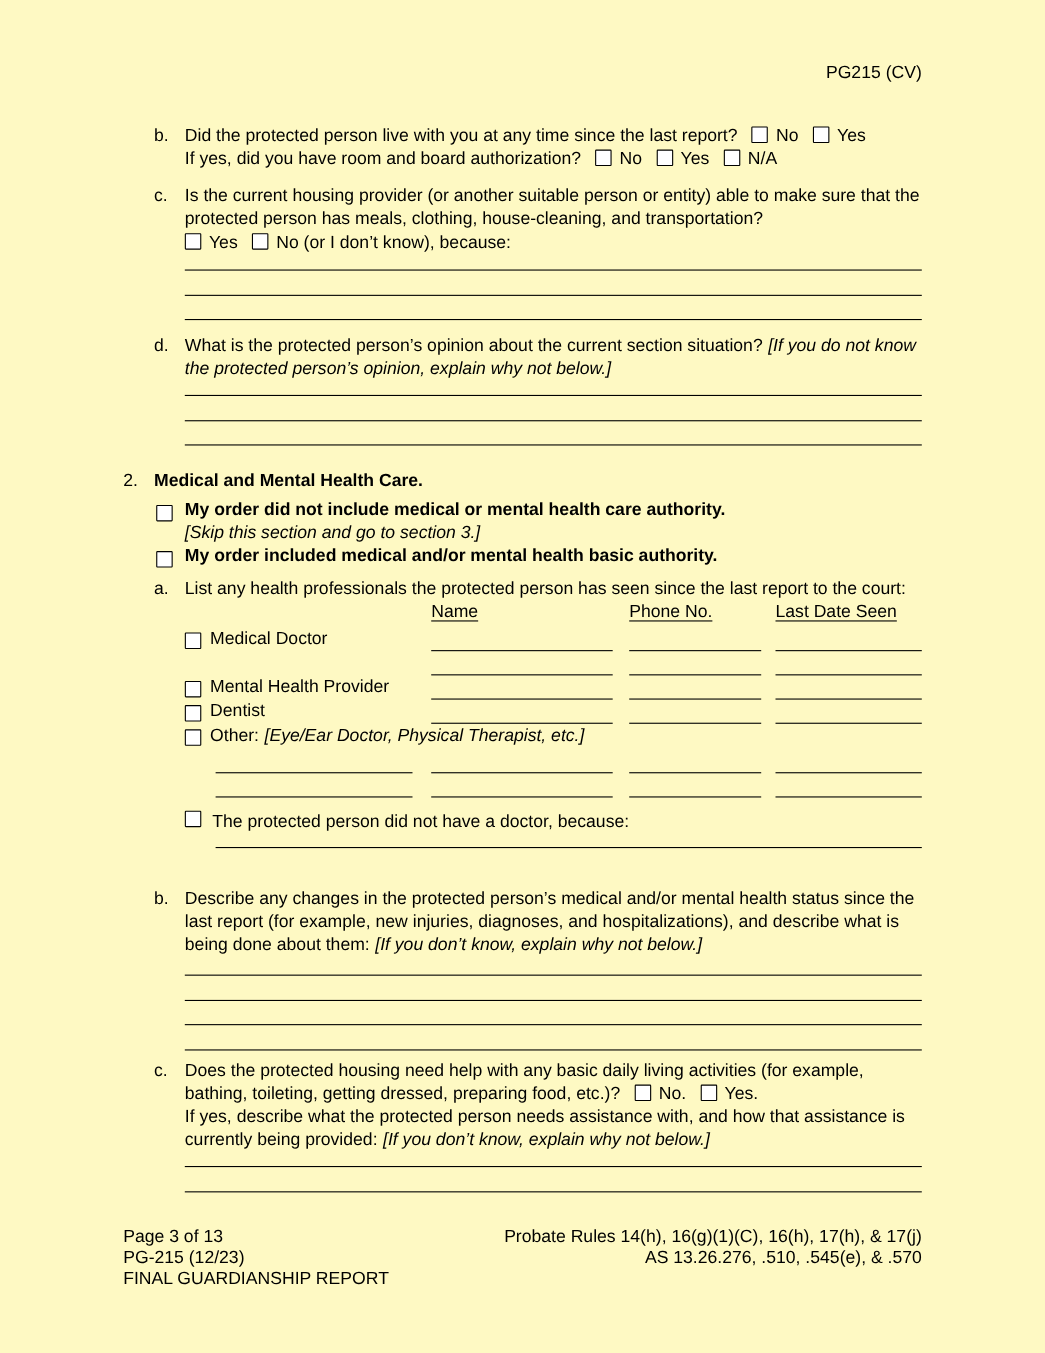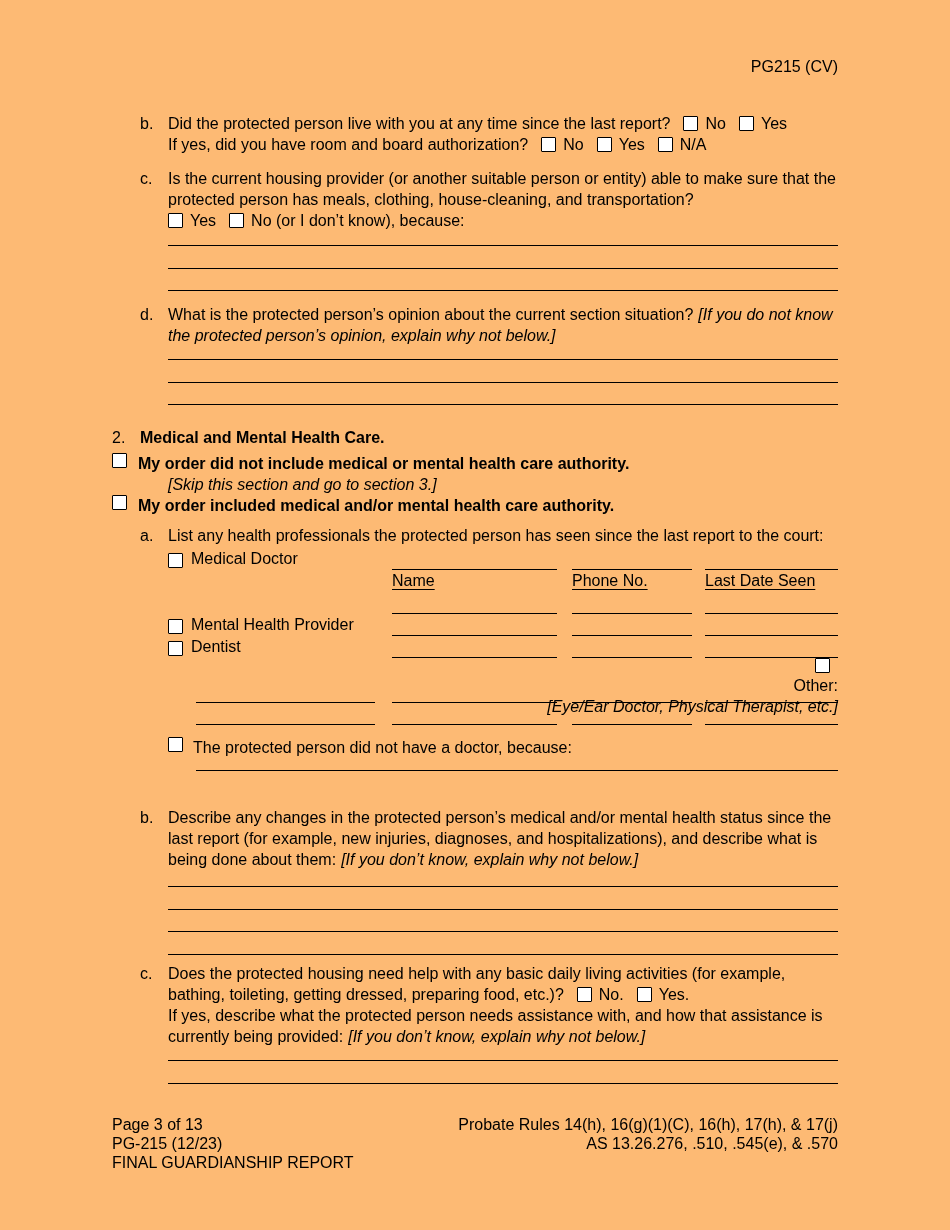--- a/index.html
+++ b/index.html
@@ -2,21 +2,21 @@
 <html><head>
 <meta charset="utf-8">
 <style>
   * { margin:0; padding:0; box-sizing:border-box; }
   html,body { background:#fff; }
   body {
     width:950px; height:1230px;
     font-family:"Liberation Sans","DejaVu Sans",sans-serif;
     font-size:16px; line-height:21px; color:#000;
   }
-  .page { position:relative; width:950px; height:1230px; padding:56px 112px 0 112px; overflow:hidden; background:#fdba74; }
+  .page { position:relative; width:950px; height:1230px; padding:56px 112px 0 112px; overflow:hidden; background:#fef9c3; }
 
   .form-code { text-align:right; line-height:21px; }
 
   .item { display:flex; margin-left:28px; }
   .letter { width:28px; flex-shrink:0; }
   .ibody { flex:1; min-width:0; }
 
   .b { font-weight:bold; }
   .it { font-style:italic; }
   .it.sp { margin-left:5px; }
@@ -31,37 +31,37 @@
 
   .cbrow { height:22px; }
 
   
   .wl { border-bottom:1.4px solid #000; }
   .h13{height:13px} .h14{height:14px} .h17{height:17px} .h22{height:22px} .h23{height:23px}
 
   
   .sec-head { display:flex; margin-top:22px; }
   .sec-num { width:28px; flex-shrink:0; }
-  .opt-row { display:flex; align-items:flex-start; height:21px; }
+  .opt-row { margin-left:30px; display:flex; align-items:flex-end; height:21px; }
   .opt-row .cb { margin-right:11px; flex-shrink:0; }
   .opt-note { margin-left:56px; height:21px; }
 
   
   .trow { display:grid; grid-template-columns:224px 180px 133px 133px; }
   .r22{height:22px} .r23{height:23px} .r24{height:24px}
   .cell { position:relative; min-width:0; }
   .u { text-decoration:underline; text-underline-offset:3px; }
   .ln { height:100%; border-bottom:1.4px solid #000; }
   .ln.name  { margin-right:15px; }
   .ln.phone { margin-right:13px; }
   .ln.date  { margin-right:0; }
   .ln.labelcol { margin-left:28px; margin-right:17px; }
   .label-cell { display:flex; align-items:flex-end; padding-bottom:1px; }
   .label-cell .cb { margin-right:8px; margin-bottom:1px; flex-shrink:0; }
-  .other-row { display:flex; align-items:flex-end; height:22px;flex-direction:column; }
+  .other-row { display:flex; align-items:flex-end; height:22px; }
   .other-row .cb { margin-right:8px; margin-bottom:2px; flex-shrink:0; }
   .nodoc-row { display:flex; align-items:flex-start; height:21px; margin-top:12px; }
   .nodoc-row .cb { margin-right:10px; flex-shrink:0; }
   .nodoc-line { margin-left:28px; }
 
   .mt36{margin-top:36px} .mt13{margin-top:13px} .mt9{margin-top:9px}
   .mt8{margin-top:8px} .mt5{margin-top:5px}
 
   .footer { margin-top:31px; }
   .frow { display:flex; justify-content:space-between; line-height:19px; }
@@ -115,53 +115,53 @@
     <div class="b">Medical and Mental Health Care.</div>
   </div>
 
   <div class="opt-row mt5">
     <span class="cb"></span>
     <span class="b">My order did not include medical or mental health care authority.</span>
   </div>
   <div class="opt-note it">[Skip this section and go to section 3.]</div>
   <div class="opt-row">
     <span class="cb"></span>
-    <span class="b">My order included medical and/or mental health care authority.</span>
+    <span class="b">My order included medical and/or mental health basic authority.</span>
   </div>
 
   <div class="item mt9">
     <div class="letter">a.</div>
     <div class="ibody">
       <div>List any health professionals the protected person has seen since the last report to the court:</div>
+
+      <div class="trow r22">
+        <div class="cell"></div>
+        <div class="cell"><span class="u">Name</span></div>
+        <div class="cell"><span class="u">Phone No.</span></div>
+        <div class="cell"><span class="u">Last Date Seen</span></div>
+      </div>
 
       <div class="trow r24">
         <div class="cell label-cell">
             <span class="cb"></span>
             <span>Medical Doctor</span>
           </div>
         <div class="cell">
             <div class="ln name"></div>
           </div>
         <div class="cell">
             <div class="ln phone"></div>
           </div>
         <div class="cell">
             <div class="ln date"></div>
           </div>
       </div>
 
       <div class="trow r22">
         <div class="cell"></div>
-        <div class="cell"><span class="u">Name</span></div>
-        <div class="cell"><span class="u">Phone No.</span></div>
-        <div class="cell"><span class="u">Last Date Seen</span></div>
-      </div>
-
-      <div class="trow r22">
-        <div class="cell"></div>
         <div class="cell">
             <div class="ln name"></div>
           </div>
         <div class="cell">
             <div class="ln phone"></div>
           </div>
         <div class="cell">
             <div class="ln date"></div>
           </div>
       </div>

